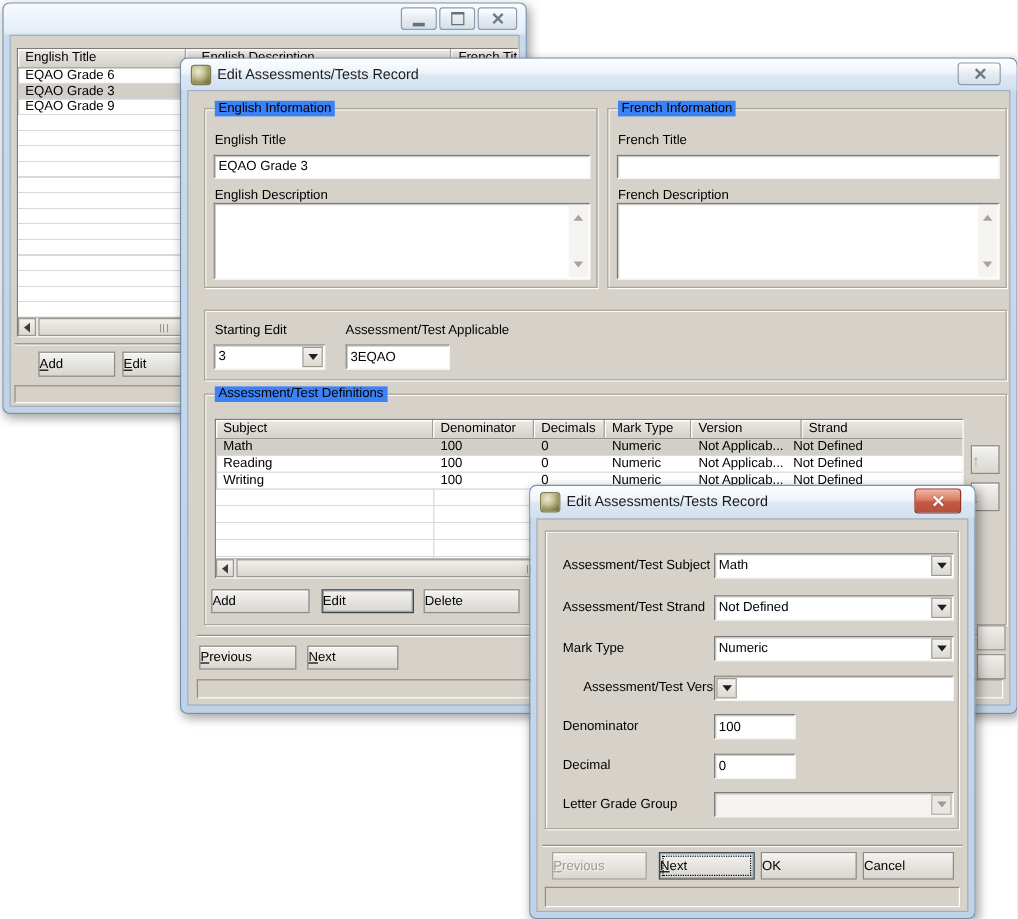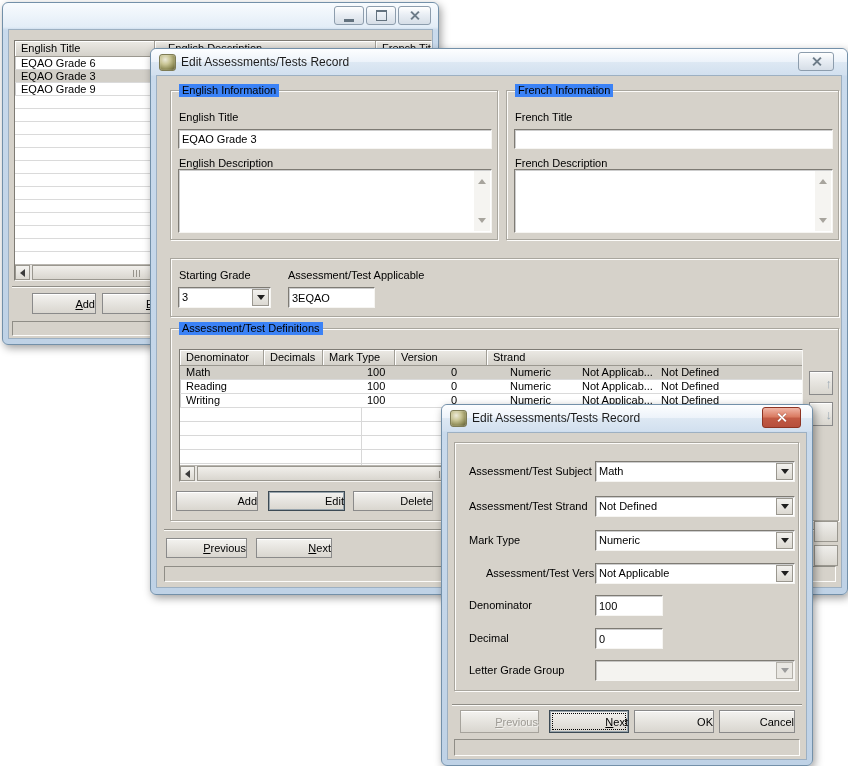--- a/index.html
+++ b/index.html
@@ -29,21 +29,21 @@
   .xglyph::before{transform:rotate(45deg)}
   .xglyph::after{transform:rotate(-45deg)}
   .xglyph.white::before,.xglyph.white::after{background:#fff;box-shadow:0 0 1px #7c2413}
   
   .sunken{background:#fff;border:1px solid #7e7b74;border-bottom-color:#f6f5f2;border-right-color:#f6f5f2;
           box-shadow:inset 1px 1px 0 rgba(74,74,74,.28);box-sizing:border-box}
   .tfield{position:absolute;padding:2px 3px;font:11px "Liberation Sans",sans-serif;color:#000;outline:none}
   input.tfield{margin:0}
   .statusbar{position:absolute;border:1px solid;border-color:#8f8d86 #fdfcfa #fdfcfa #8f8d86;box-sizing:border-box}
   .groove{position:absolute;height:0;border-top:1px solid #8f8d86;box-shadow:0 1px 0 #fbfaf7}
-  .btn{position:absolute;display:flex;align-items:center;justify-content:flex-end;box-sizing:border-box;
+  .btn{position:absolute;display:flex;align-items:center;justify-content:flex-start;box-sizing:border-box;
        background:linear-gradient(180deg,#f4f3f0 0%,#e6e4df 50%,#d9d6cf 100%);
        border:1px solid #8a8a8a;box-shadow:inset 0 1px 0 #fff;cursor:default;white-space:nowrap}
   .btn.default{border-color:#3c4a54;box-shadow:inset 0 0 0 1px #98a4ac,inset 0 1px 0 #fff}
   .btn.focusdot{outline:1px dotted #000;outline-offset:-4px}
   .btn.disabled{color:#9e9b95;text-shadow:1px 1px 0 #f3f2ef;border-color:#a6a39c}
   .group{position:absolute;border:1px solid #a9a69e;box-shadow:1px 1px 0 #fdfcfa,inset 1px 1px 0 #fdfcfa;box-sizing:border-box}
   .legend{position:absolute;top:-7px;left:8px;background:#3b82f6;padding:0 3px;line-height:13px;white-space:nowrap}
   .lbl{position:absolute;white-space:nowrap}
   .combo{position:absolute;display:flex;box-sizing:border-box}
   .combo .val{flex:1;padding:3px 3px 0 3px;overflow:hidden;white-space:nowrap}
@@ -167,35 +167,36 @@
         <div class="sunken" style="position:absolute;left:7px;top:78px;width:319px;height:64px">
           <span></span>
           <div class="ta-sb">
             <span class="tri-up-g"></span>
             <span class="tri-dn-g"></span>
           </div>
         </div>
       </div>
 
       <div class="group" style="left:13px;top:182px;width:669px;height:59px">
-        <span class="lbl" style="left:8px;top:10px">Starting Grade</span>
+        <span class="lbl" style="left:8px;top:10px">Starting Edit</span>
         <div class="combo sunken" style="left:7px;top:28px;width:93px;height:21px">
           <span class="val">3</span>
           <span class="drop">
               <i class="tri-dn"></i>
             </span>
         </div>
         <span class="lbl" style="left:117px;top:10px">Assessment/Test Applicable</span>
         <input class="sunken tfield" style="left: 117px; top: 28px; width: 87px; height: 21px;" value="3EQAO">
       </div>
 
       <div class="group" style="left:13px;top:252px;width:669px;height:193px">
         <span class="legend">Assessment/Test Definitions</span>
         <div class="sunken" style="position:absolute;left:8px;top:20px;width:624px;height:133px">
           <div class="thead">
+            <div class="th" style="width:181px">Subject</div>
             <div class="th" style="width:84px">Denominator</div>
             <div class="th" style="width:59px">Decimals</div>
             <div class="th" style="width:72px">Mark Type</div>
             <div class="th" style="width:92px">Version</div>
             <div class="th" style="flex:1;border-right:none">Strand</div>
           </div>
           <div class="tr sel" style="height:14px">
             <div class="td" style="width:181px">Math</div>
             <div class="td" style="width:84px">100</div>
             <div class="td" style="width:59px">0</div>
@@ -293,21 +294,20 @@
         <span class="lbl" style="left:14px;top:91px">Mark Type</span>
         <div class="combo sunken" style="left:140px;top:87px;width:200px;height:21px">
           <span class="val">Numeric</span>
           <span class="drop">
               <i class="tri-dn"></i>
             </span>
         </div>
 
         <span class="lbl" style="left:31px;top:124px">Assessment/Test Version</span>
         <div class="combo sunken" style="left:140px;top:120px;width:200px;height:21px">
-          <span class="val">Not Applicable</span>
           <span class="drop">
               <i class="tri-dn"></i>
             </span>
         </div>
 
         <span class="lbl" style="left:14px;top:156px">Denominator</span>
         <input class="sunken tfield" style="left: 140px; top: 152px; width: 68px; height: 21px;" value="100">
 
         <span class="lbl" style="left:14px;top:189px">Decimal</span>
         <input class="sunken tfield" style="left: 140px; top: 185px; width: 68px; height: 21px;" value="0">

